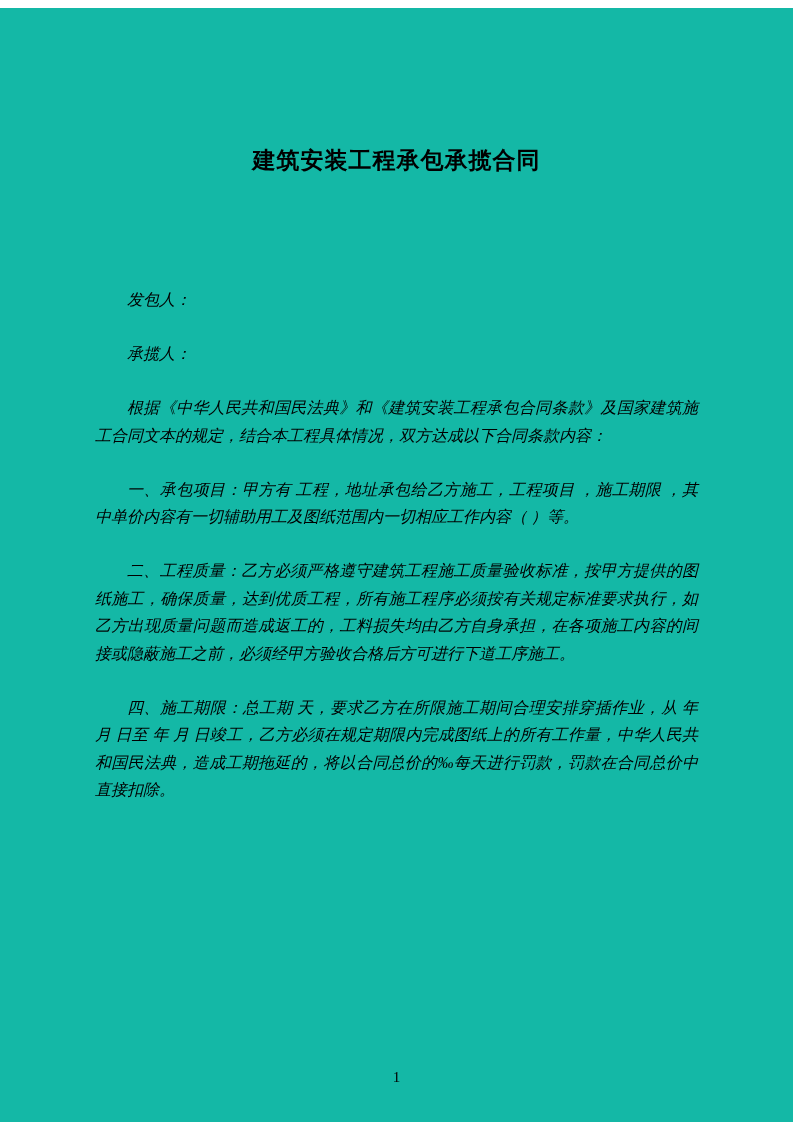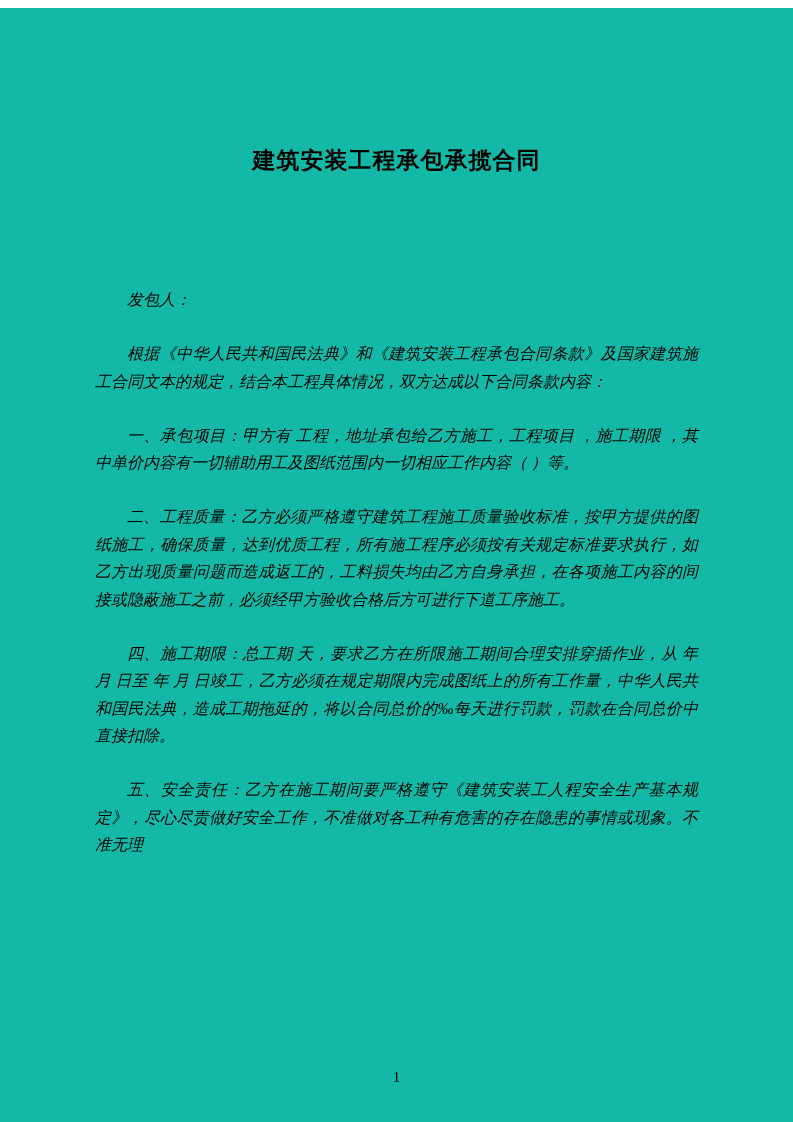--- a/index.html
+++ b/index.html
@@ -51,24 +51,24 @@
 </style>
 </head>
 <body>
 
 <div class="page">
 
   <div class="doc-title">建筑安装工程承包承揽合同</div>
 
   <div class="doc-body">
     <p class="para">发包人：</p>
+    <p class="para">承揽人：</p>
     <p class="para">根据《中华人民共和国民法典》和《建筑安装工程承包合同条款》及国家建筑施工合同文本的规定，结合本工程具体情况，双方达成以下合同条款内容：</p>
     <p class="para">一、承包项目：甲方有  工程，地址承包给乙方施工，工程项目  ，施工期限  ，其中单价内容有一切辅助用工及图纸范围内一切相应工作内容（ ）等。</p>
     <p class="para">二、工程质量：乙方必须严格遵守建筑工程施工质量验收标准，按甲方提供的图纸施工，确保质量，达到优质工程，所有施工程序必须按有关规定标准要求执行，如乙方出现质量问题而造成返工的，工料损失均由乙方自身承担，在各项施工内容的间接或隐蔽施工之前，必须经甲方验收合格后方可进行下道工序施工。</p>
     <p class="para">四、施工期限：总工期  天，要求乙方在所限施工期间合理安排穿插作业，从  年  月  日至  年  月  日竣工，乙方必须在规定期限内完成图纸上的所有工作量，中华人民共和国民法典，造成工期拖延的，将以合同总价的‰每天进行罚款，罚款在合同总价中直接扣除。</p>
-    <p class="para">五、安全责任：乙方在施工期间要严格遵守《建筑安装工人程安全生产基本规定》，尽心尽责做好安全工作，不准做对各工种有危害的存在隐患的事情或现象。不准无理</p>
   </div>
 
   <div class="page-footer">
     <span>1</span>
   </div>
 
 </div>
 
 </body></html>

